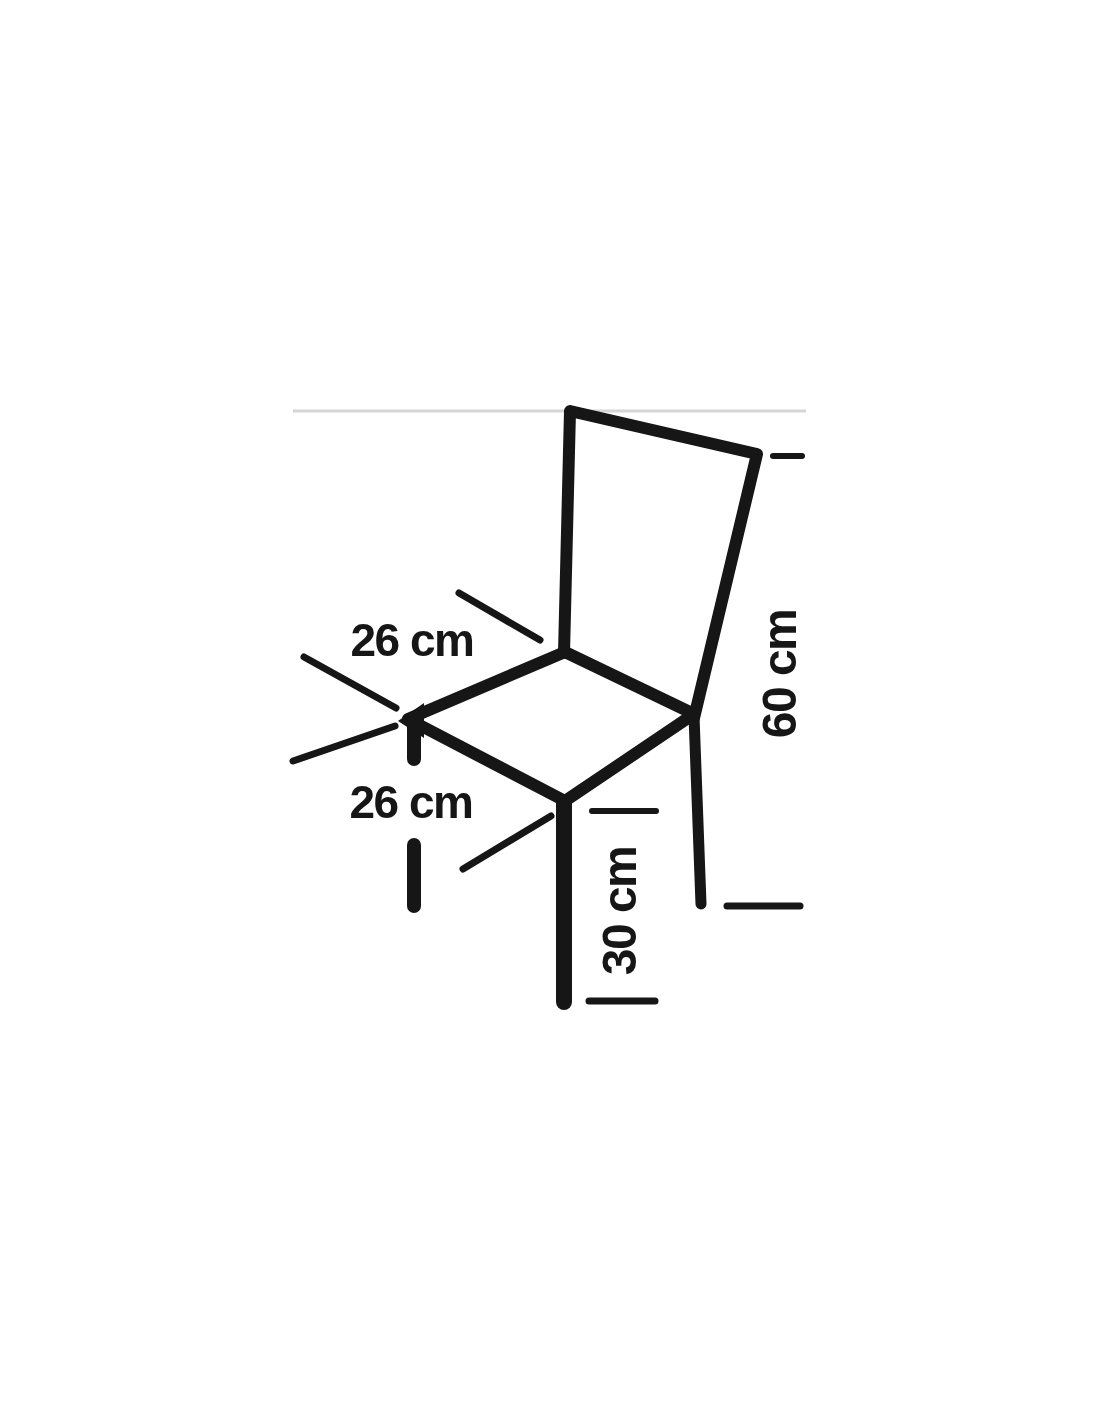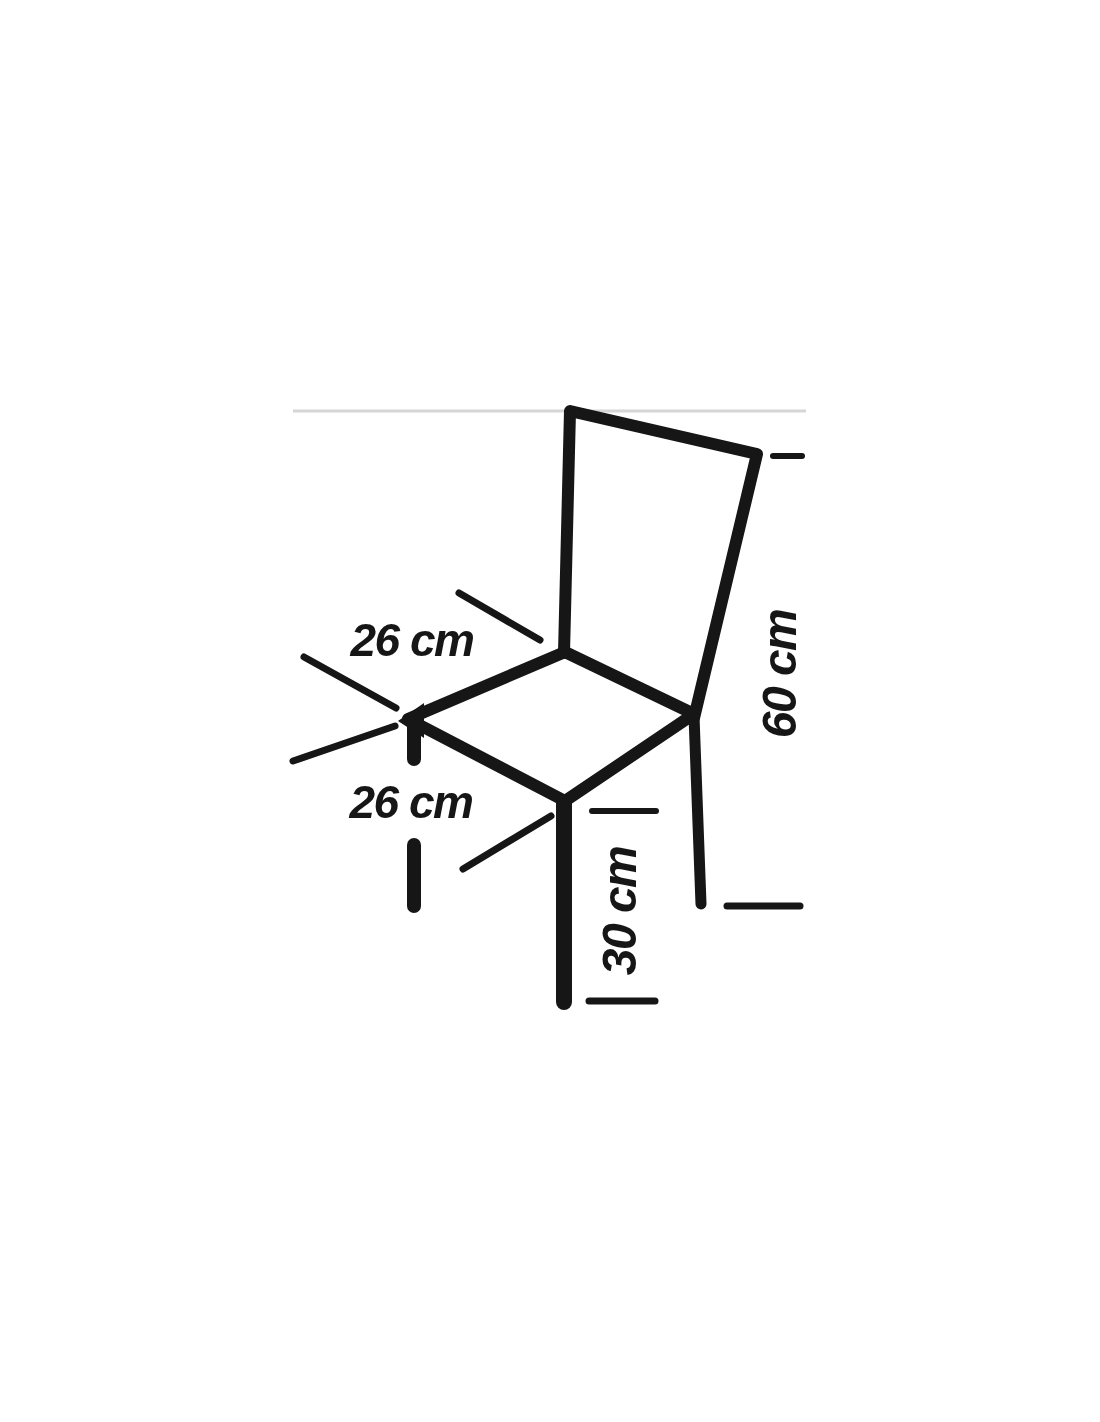--- a/index.html
+++ b/index.html
@@ -6,21 +6,20 @@
     margin: 0;
     padding: 0;
     background: #ffffff;
   }
   .canvas {
     position: relative;
     width: 1100px;
     height: 1344px;
     background: var(--bg, #ffffff);
     overflow: hidden;
-    font-style: italic;
   }
   svg.diagram {
     position: absolute;
     left: 0;
     top: 0;
   }
   .ink {
     stroke: var(--line, #161616);
     fill: none;
   }

